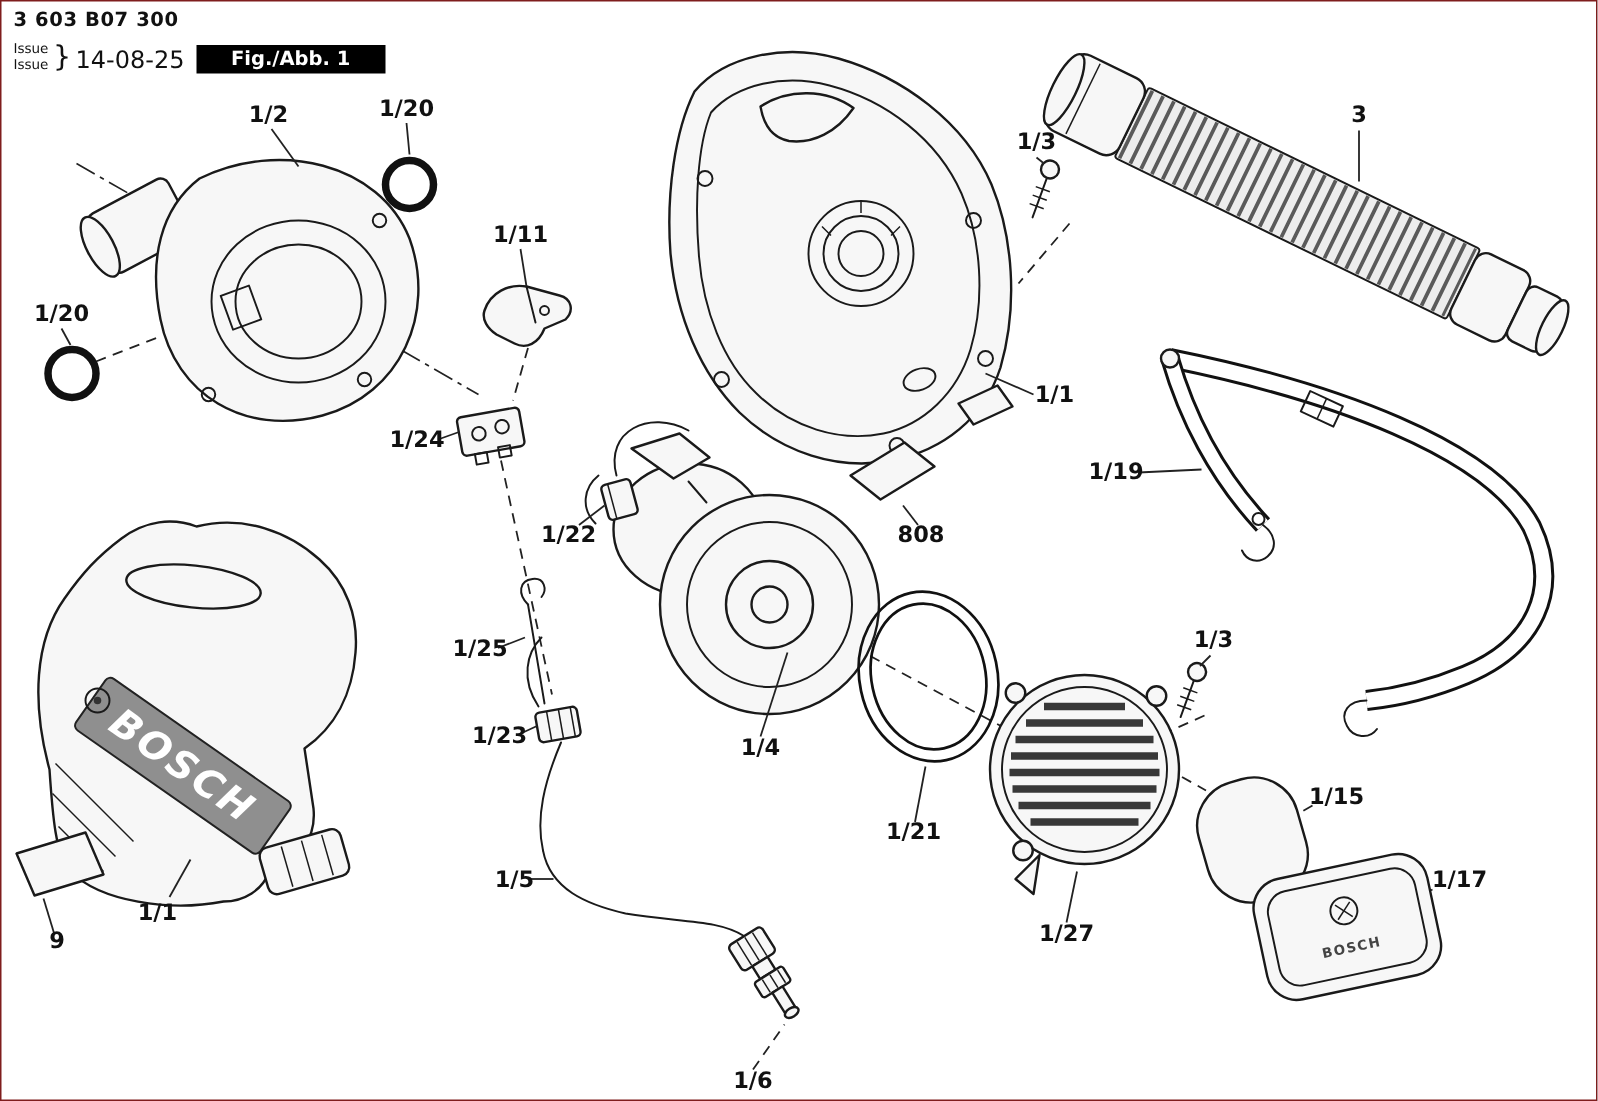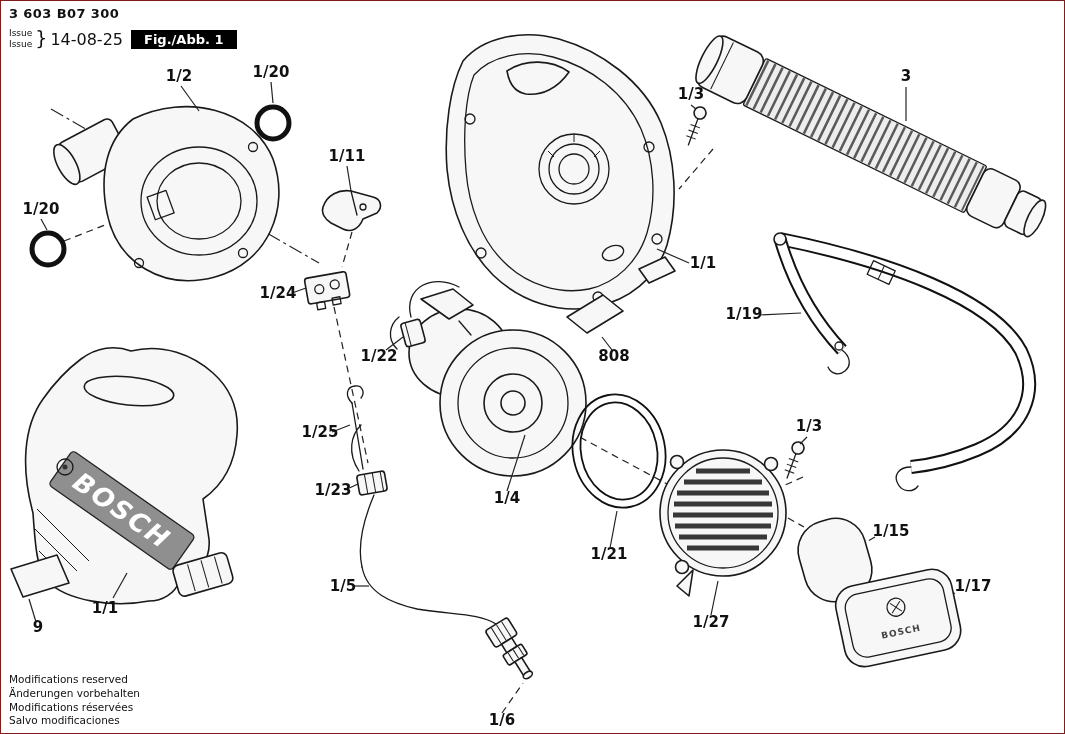--- a/index.html
+++ b/index.html
@@ -5,21 +5,21 @@
   *{margin:0;padding:0;box-sizing:border-box}
   html,body{background:#9a9a9a}
   .page{position:relative;width:1065px;height:734px;background:#fff;border:1px solid #7f1d1d;
         font-family:"DejaVu Sans",sans-serif;color:#111;overflow:hidden}
   .hdr{position:absolute;top:5px;left:8px;z-index:5}
   .part-no{font-size:13px;font-weight:700;letter-spacing:.4px}
   .hdr-row{display:flex;align-items:flex-end;gap:3px;margin-top:6px}
   .issue-stand{display:flex;flex-direction:column;font-size:9px;line-height:1.15}
   .brace{font-size:19px;font-weight:400}
   .date{font-size:16px}
-  .figbox{background:#000;color:#fff;font-size:13px;font-weight:700;padding:2px 13px;margin-left:5px}
+  .figbox{background:#000;color:#fff;font-size:13px;font-weight:700;padding:2px 23px;margin-left:5px}
   .ftr{position:absolute;left:8px;bottom:5px;font-size:10.5px;line-height:1.3;z-index:5}
   svg.diagram{position:absolute;left:0;top:0;display:block}
   text.lbl{font-size:15px;font-weight:700;fill:#111;text-anchor:middle;
            font-family:"DejaVu Sans",sans-serif}
   .brand-band{font-size:26px;font-weight:700;font-style:italic;fill:#fff;text-anchor:middle;
               letter-spacing:2px;font-family:"DejaVu Sans",sans-serif}
   .brand-sm{font-size:9px;font-weight:700;fill:#444;text-anchor:middle;letter-spacing:1px;
             font-family:"DejaVu Sans",sans-serif}
   .ln{stroke:#222;stroke-width:1.2;fill:none}
   .dash{stroke:#222;stroke-width:1.2;fill:none;stroke-dasharray:7 5}
@@ -326,20 +326,14 @@
       <text class="lbl" x="808" y="430">1/3</text>
       <text class="lbl" x="905" y="80">3</text>
       <text class="lbl" x="702" y="267">1/1</text>
       <text class="lbl" x="104" y="612">1/1</text>
       <text class="lbl" x="613" y="360">808</text>
       <text class="lbl" x="743" y="318">1/19</text>
       <text class="lbl" x="37" y="631">9</text>
     </g>
   </svg>
 
-  <div class="ftr">
-    <div>Modifications reserved</div>
-    <div>Änderungen vorbehalten</div>
-    <div>Modifications réservées</div>
-    <div>Salvo modificaciones</div>
-  </div>
 
 </div>
 
 </body></html>

